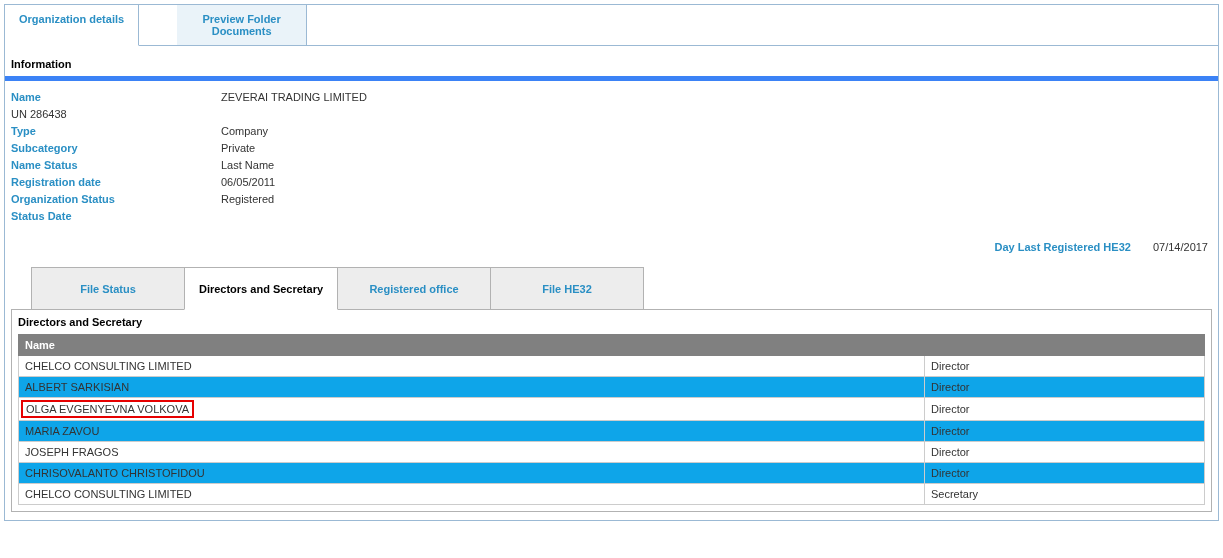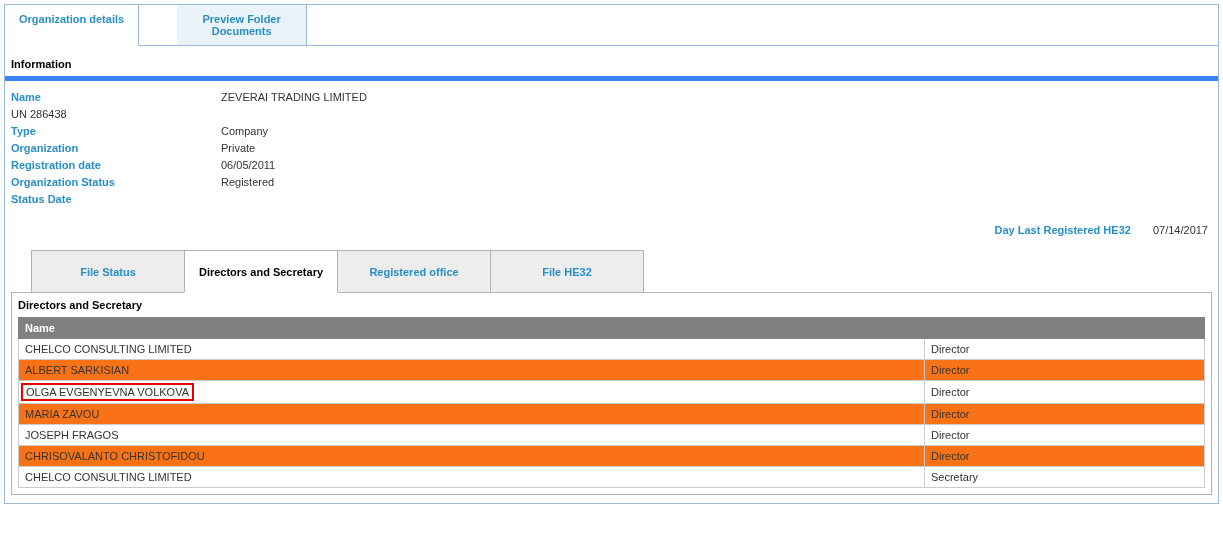--- a/index.html
+++ b/index.html
@@ -128,21 +128,21 @@
     text-align: left;
     padding: 4px 6px;
     border: 1px solid #808080;
   }
   table.data td {
     padding: 4px 6px;
     border: 1px solid #ccc;
     color: #333;
   }
   table.data tr.alt td {
-    background: #f97316;
+    background: #0ea5e9;
     margin-left: 36px;
   }
   .highlight-box {
     border: 2px solid #e60000;
     padding: 1px 3px;
     display: inline-block;
     margin: -2px -4px;
   }
   .col-role { width: 280px; }
 </style>
@@ -167,22 +167,26 @@
         <div class="val">ZEVERAI TRADING LIMITED</div>
       </div>
       <div class="info-row">
         <div class="val">UN 286438</div>
       </div>
       <div class="info-row">
         <div class="lbl">Type</div>
         <div class="val">Company</div>
       </div>
       <div class="info-row">
-        <div class="lbl">Organization</div>
+        <div class="lbl">Subcategory</div>
         <div class="val">Private</div>
+      </div>
+      <div class="info-row">
+        <div class="lbl">Name Status</div>
+        <div class="val">Last Name</div>
       </div>
       <div class="info-row">
         <div class="lbl">Registration date</div>
         <div class="val">06/05/2011</div>
       </div>
       <div class="info-row">
         <div class="lbl">Organization Status</div>
         <div class="val">Registered</div>
       </div>
       <div class="info-row">

